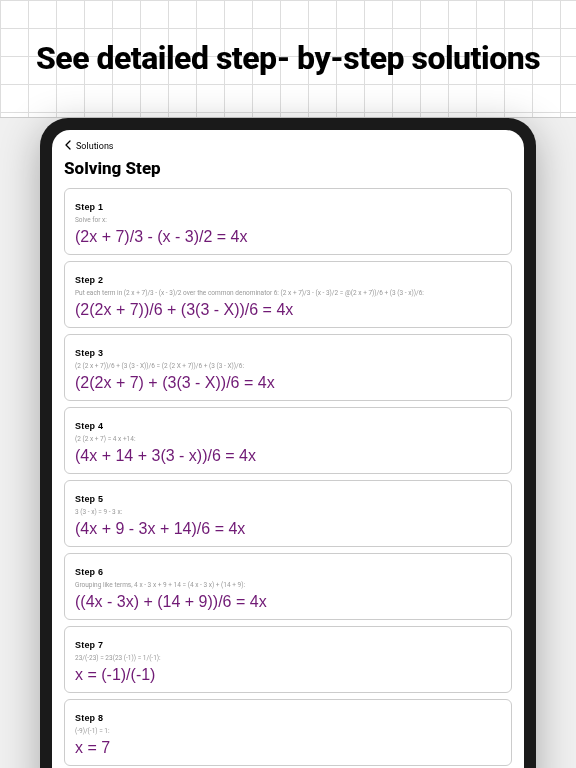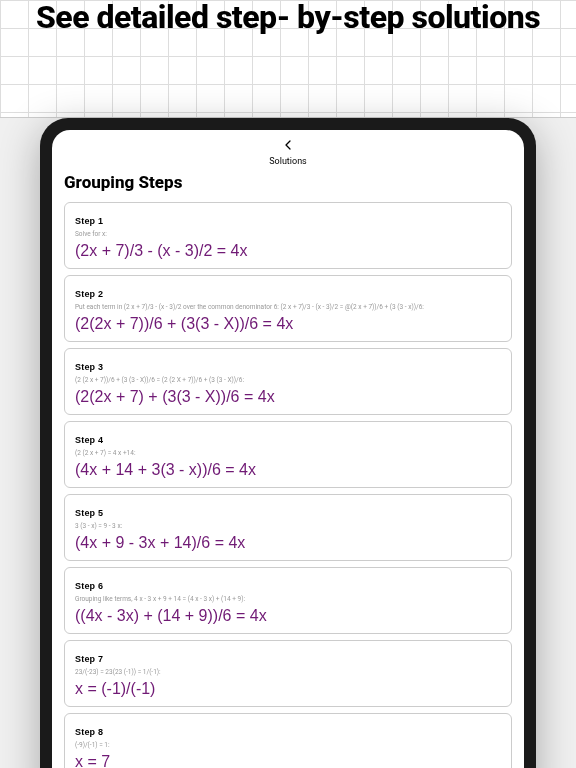--- a/index.html
+++ b/index.html
@@ -27,20 +27,21 @@
       position: absolute;
       top: 118px; left: 0; right: 0; bottom: 0;
       background: #f0f0f0;
       z-index: 0;
     }
     .hero {
       position: absolute;
       top: 0; left: 0; right: 0;
       height: 118px;
       display: flex;
+      align-items: center;
       justify-content: center;
       z-index: 2;
       padding: 0 30px;
     }
     .hero-title {
       font-size: 32px;
       font-weight: 800;
       text-align: center;
       line-height: 1.1;
       color: #000;
@@ -64,21 +65,20 @@
       background: #fff;
       border-radius: 18px;
       overflow: hidden;
       padding: 10px 12px;
     }
     .back-row {
       display: flex;
       align-items: center;
       gap: 4px;
       margin-bottom: 6px;
-      flex-direction: column;
     }
     .chevron {
       font-size: 11px;
       color: #000;
       line-height: 1;
     }
     .back-label {
       font-size: 9px;
       color: #000;
     }
@@ -131,21 +131,21 @@
 
     <div class="back-row">
       <span class="chevron">
         <svg width="8" height="10" viewBox="0 0 8 10">
             <path d="M6 1 L2 5 L6 9" stroke="#000" stroke-width="1.3" fill="none" stroke-linecap="round" stroke-linejoin="round"></path>
           </svg>
       </span>
       <span class="back-label">Solutions</span>
     </div>
 
-    <div class="page-title">Grouping Steps</div>
+    <div class="page-title">Solving Step</div>
 
     <div class="step-card">
       <div class="step-label">Step 1</div>
       <div class="step-hint">Solve for x:</div>
       <div class="step-expr">(2x + 7)/3 - (x - 3)/2 = 4x</div>
     </div>
 
     <div class="step-card">
       <div class="step-label">Step 2</div>
       <div class="step-hint">Put each term in (2 x + 7)/3 - (x - 3)/2 over the common denominator 6: (2 x + 7)/3 - (x - 3)/2 = @(2 x + 7))/6 + (3 (3 - x))/6:</div>

